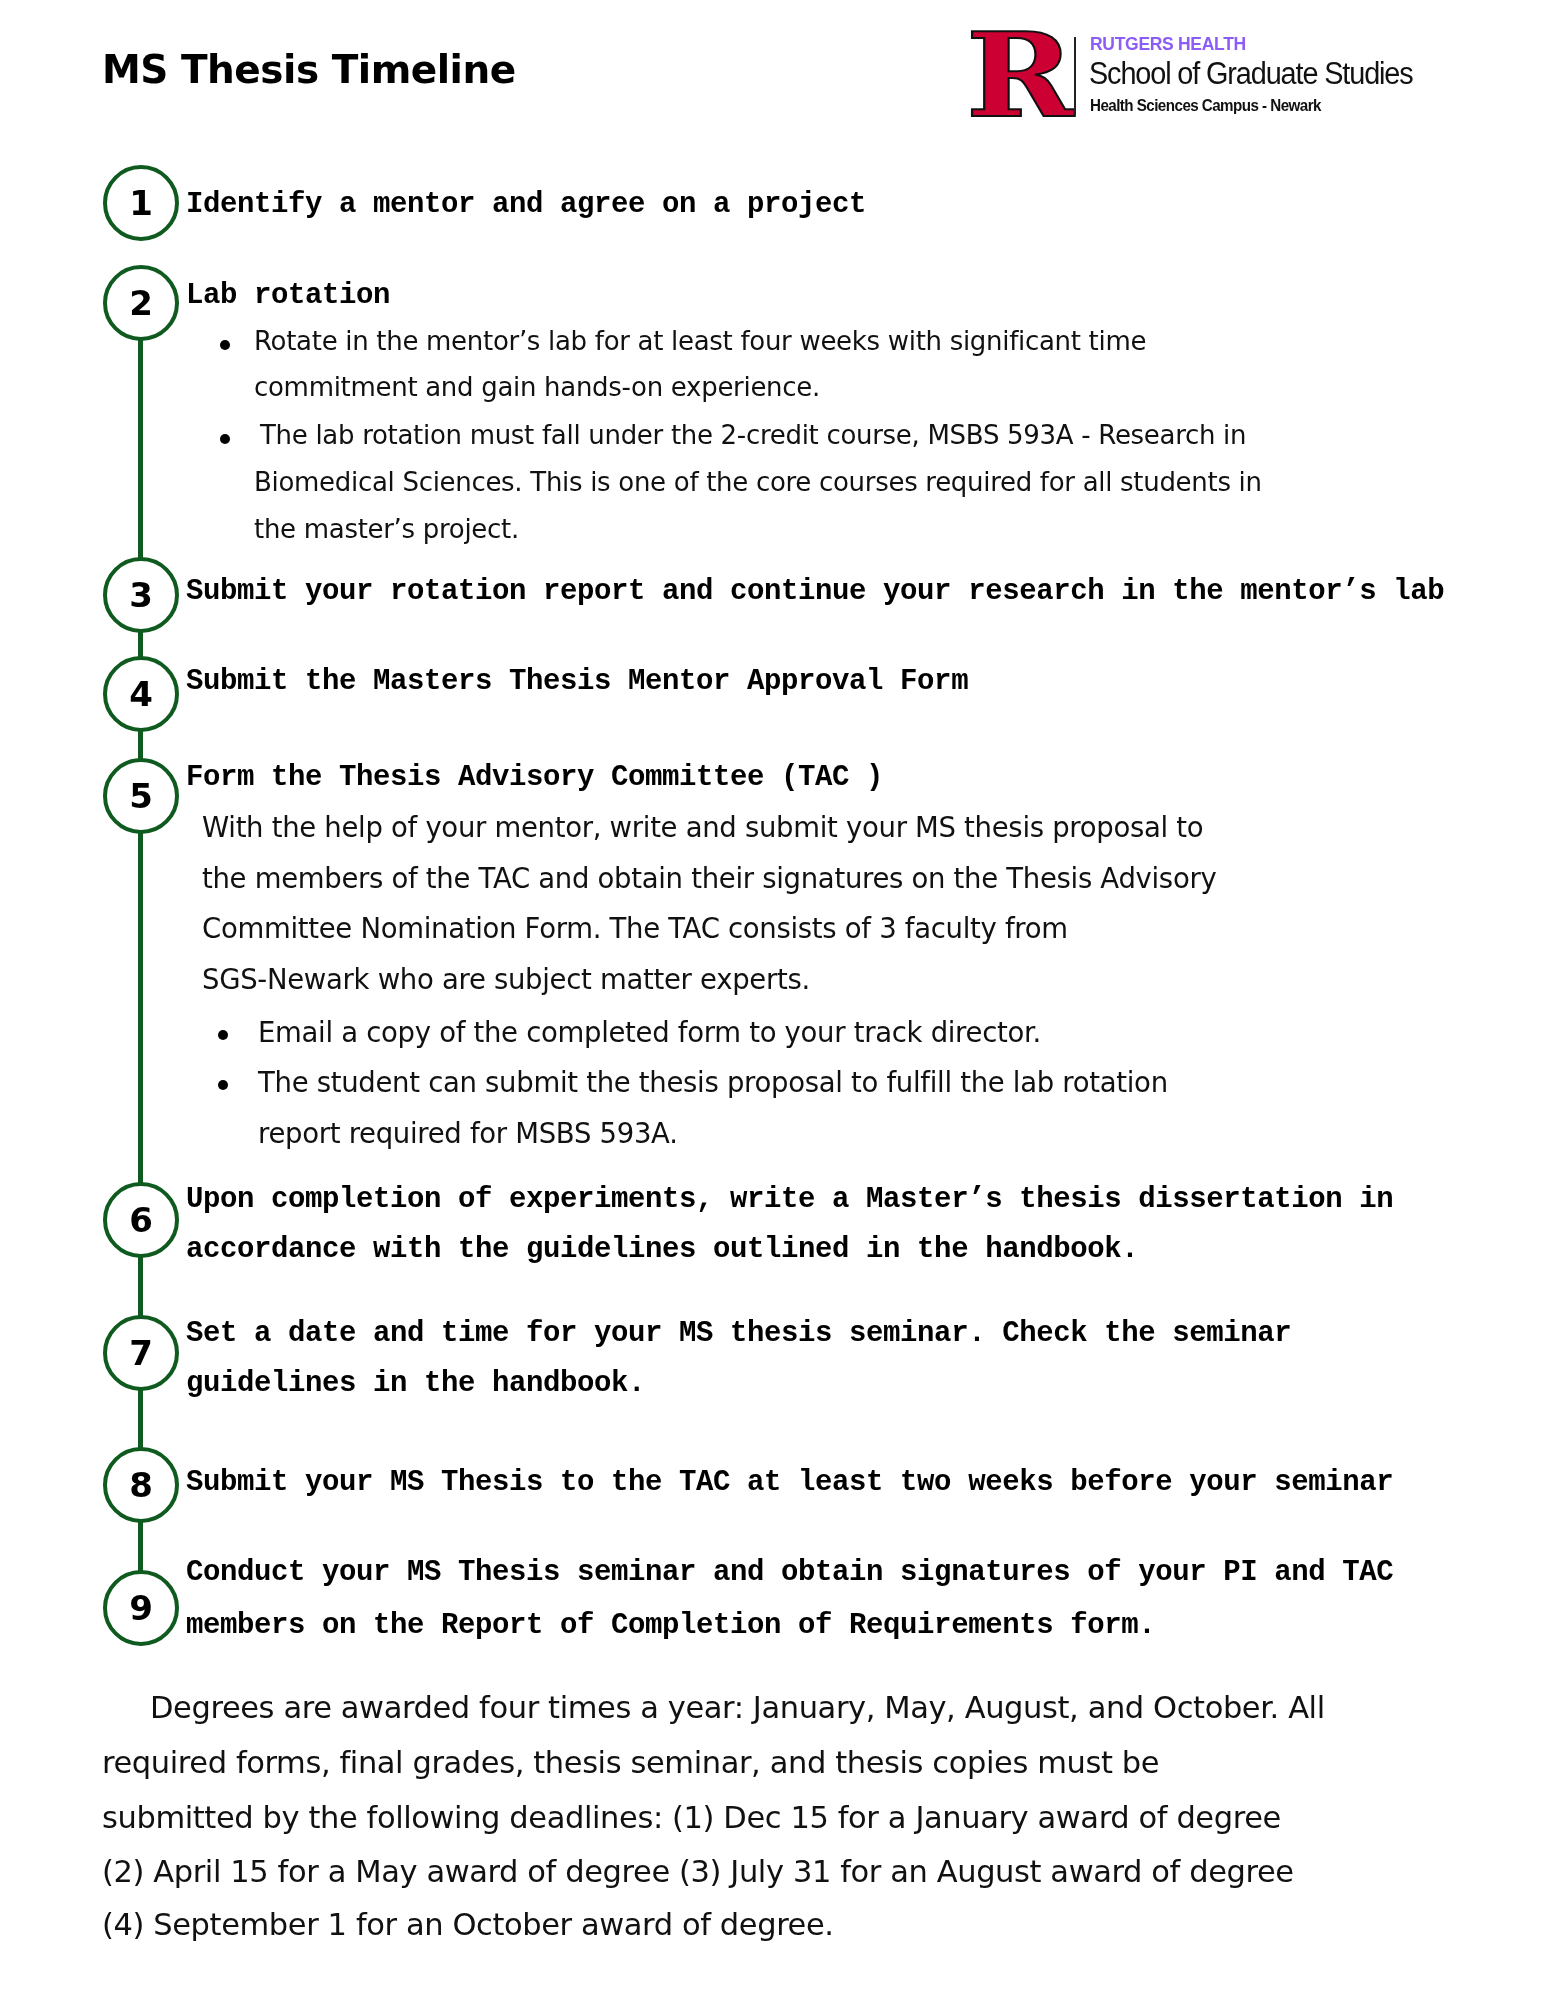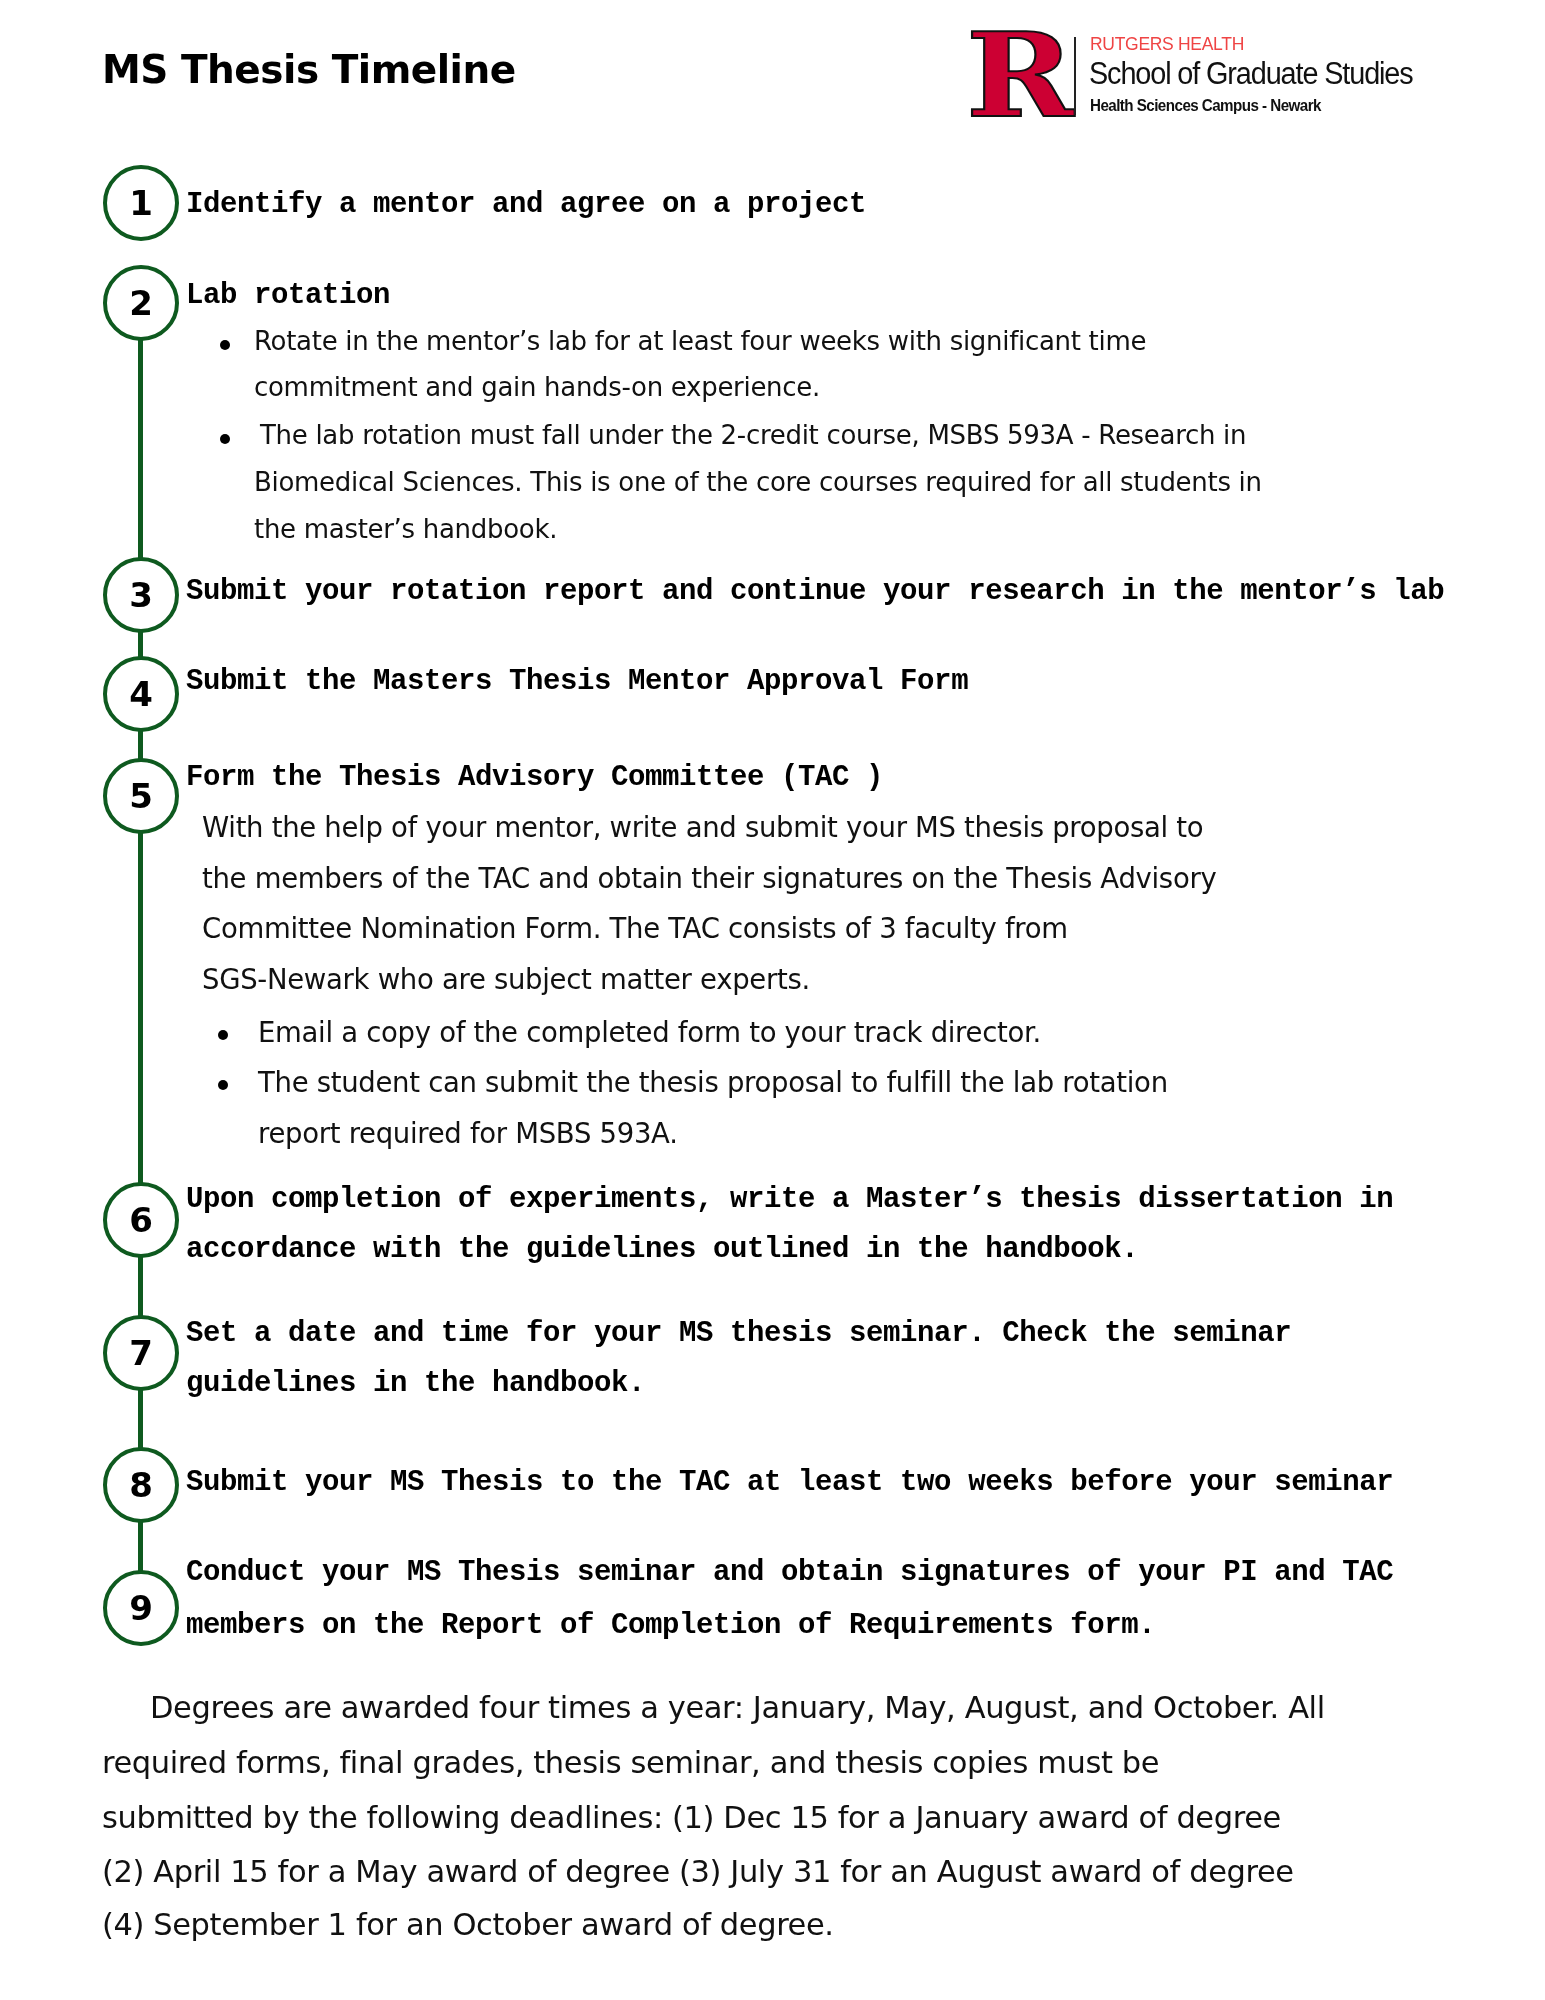--- a/index.html
+++ b/index.html
@@ -3,21 +3,21 @@
 <meta charset="utf-8">
 <style>
   html, body { margin: 0; padding: 0; background: #ffffff; }
   body { width: 1545px; height: 2000px; position: relative; overflow: hidden; color: #000; font-family: "Liberation Sans", sans-serif; }
   .abs { position: absolute; }
   .title { left: 102px; top: 40px; font-family: "DejaVu Sans", sans-serif; font-weight: bold; font-size: 39px; line-height: 60px; letter-spacing: -0.5px; white-space: nowrap; }
 
   
   .logo-r { left: 966px; top: 28px; width: 90px; height: 95px; font-family: "DejaVu Serif", serif; font-weight: bold; font-size: 116px; line-height: 95px; color: #cc0033; -webkit-text-stroke: 2px #111; text-align: center; transform: scaleX(1.12); transform-origin: left top; }
   .logo-div { left: 1074px; top: 37px; width: 2px; height: 78px; background: #222; }
-  .logo-l1 { left: 1090px; top: 33px; font-family: "Liberation Sans", sans-serif; font-weight: normal; font-size: 17.5px; line-height: 22px; color: #ef4444; letter-spacing: -0.3px; white-space: nowrap; }
+  .logo-l1 { left: 1090px; top: 33px; font-family: "Liberation Sans", sans-serif; font-weight: bold; font-size: 17.5px; line-height: 22px; color: #8b5cf6; letter-spacing: -0.3px; white-space: nowrap; }
   .logo-l2 { left: 1089px; top: 56px; font-family: "Liberation Sans", sans-serif; font-size: 31px; line-height: 36px; color: #111; letter-spacing: -1.2px; white-space: nowrap; transform: scaleX(0.93); transform-origin: left top; }
   .logo-l3 { left: 1090px; top: 95px; font-family: "Liberation Sans", sans-serif; font-weight: bold; font-size: 16.5px; line-height: 20px; color: #111; letter-spacing: -0.6px; white-space: nowrap; transform: scaleX(0.92); transform-origin: left top; }
 
   
   .rail { left: 138px; width: 5px; background: #0e5a1f; }
   .node { width: 68px; height: 68px; border: 4px solid #0e5a1f; border-radius: 50%; background: #fff; display: flex; align-items: center; justify-content: center; font-family: "DejaVu Sans", sans-serif; font-weight: bold; font-size: 34px; color: #000; box-sizing: content-box; }
 
   .step-text { left: 186px; font-family: Liberation Mono, monospace; font-weight: bold; font-size: 29px; line-height: 51px; white-space: nowrap; letter-spacing: -0.4px; }
   .reg { font-family: "DejaVu Sans", sans-serif; font-weight: normal; white-space: nowrap; color: #111; }
   .bul-line { font-size: 26px; line-height: 47px; letter-spacing: -0.3px; }
@@ -50,21 +50,21 @@
     <div class="abs node" style="left:103px;top:265px;">2</div>
     <div class="abs step-text" style="top:270px;">Lab rotation</div>
 
     <div class="abs dot" style="left:220px;top:340px;"></div>
     <div class="abs reg bul-line" style="left:254px;top:318px;">Rotate in the mentor’s lab for at least four weeks with significant time</div>
     <div class="abs reg bul-line" style="left:254px;top:364px;">commitment and gain hands-on experience.</div>
 
     <div class="abs dot" style="left:220px;top:434px;"></div>
     <div class="abs reg bul-line" style="left:260px;top:412px;">The lab rotation must fall under the 2-credit course,  MSBS 593A - Research in</div>
     <div class="abs reg bul-line" style="left:254px;top:459px;">Biomedical Sciences. This is one of the core courses required for all students in</div>
-    <div class="abs reg bul-line" style="left:254px;top:506px;">the master’s handbook.</div>
+    <div class="abs reg bul-line" style="left:254px;top:506px;">the master’s project.</div>
   </div>
 
   <div>
     <div class="abs node" style="left:103px;top:557px;">3</div>
     <div class="abs step-text" style="top:566px;">Submit your  rotation report and continue your research in the mentor’s lab</div>
   </div>
 
   <div>
     <div class="abs node" style="left:103px;top:656px;">4</div>
     <div class="abs step-text" style="top:656px;">Submit the Masters Thesis Mentor Approval Form</div>

